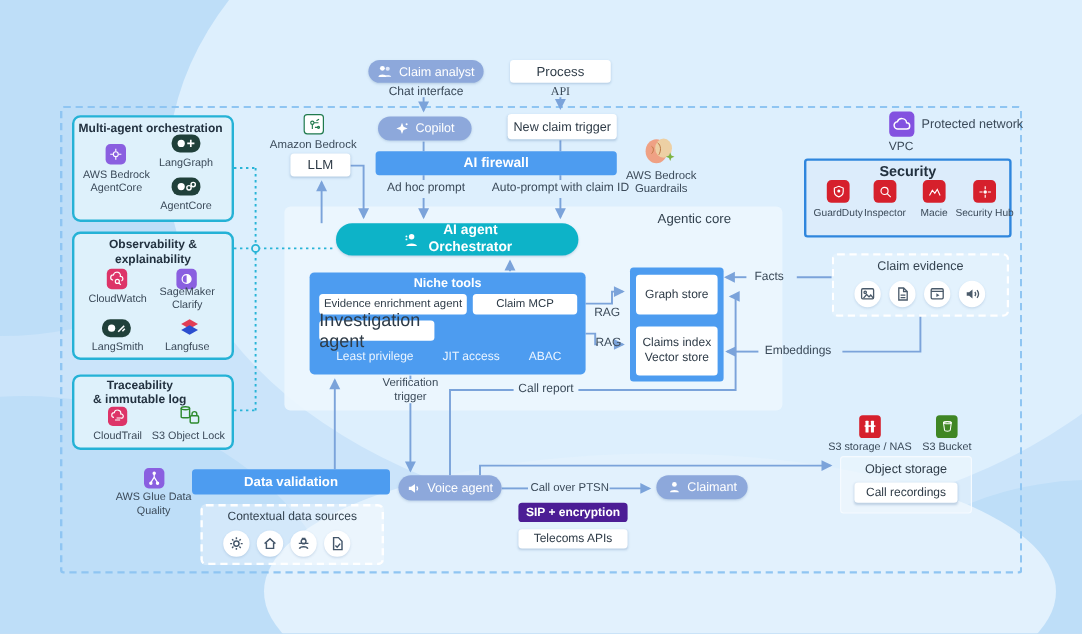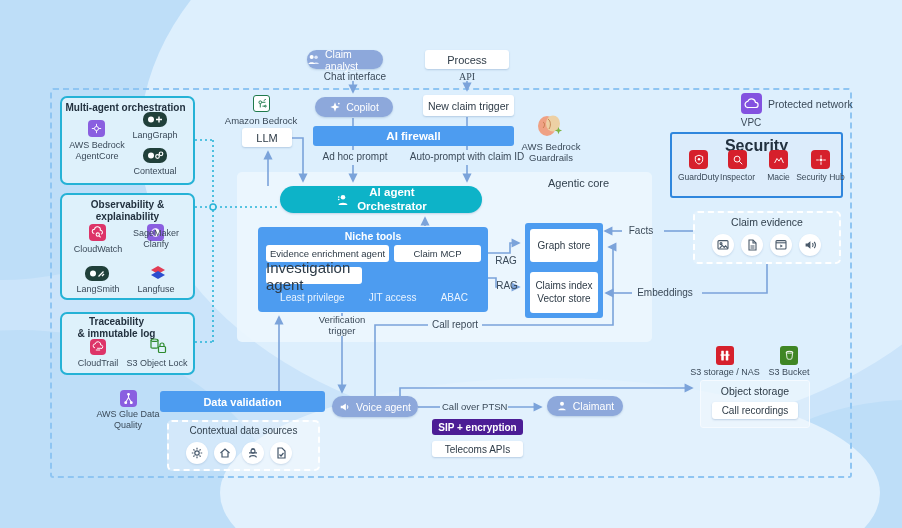--- a/index.html
+++ b/index.html
@@ -110,41 +110,41 @@
   <div class="lbl sm" style="left:122px;top:130px;width:66px;">LangGraph</div>
   <div class="icsq" style="left:143px;top:148px;width:24px;height:15px;background:#20403a;border-radius:7px;">
     <svg width="20" height="11" viewBox="0 0 20 11">
         <circle cx="6" cy="5.5" r="3" fill="#fff"></circle>
         <g fill="none" stroke="#fff" stroke-width="1.2">
           <circle cx="12.5" cy="6.5" r="1.8"></circle>
           <circle cx="16" cy="3.8" r="1.8"></circle>
         </g>
       </svg>
   </div>
-  <div class="lbl sm" style="left:122px;top:166px;width:66px;">Contextual</div>
+  <div class="lbl sm" style="left:122px;top:166px;width:66px;">AgentCore</div>
 
   <div class="panel" style="left:60px;top:193px;width:135px;height:107px;"></div>
   <div class="ptitle" style="left:72px;top:199px;width:111px;">Observability &amp; explainability</div>
   <div class="icsq" style="left:89px;top:224px;width:17px;height:17px;background:#dd3468;">
     <svg width="13" height="13" viewBox="0 0 14 14">
         <g fill="none" stroke="#fff" stroke-width="1.1">
           <path d="M3.5 8a2.3 2.3 0 01.3-4.6A3.1 3.1 0 0110 4.6 2.2 2.2 0 0111 8.8"></path>
           <circle cx="7.3" cy="9.2" r="1.8"></circle>
           <path d="M8.7 10.6l1.7 1.7"></path>
         </g>
       </svg>
   </div>
   <div class="lbl sm" style="left:62px;top:244px;width:72px;">CloudWatch</div>
   <div class="icsq" style="left:147px;top:224px;width:17px;height:17px;background:#8a5fe0;">
     <svg width="13" height="13" viewBox="0 0 14 14">
         <circle cx="7" cy="7" r="4" fill="none" stroke="#fff" stroke-width="1.1"></circle>
         <path d="M7 3a4 4 0 010 8z" fill="#fff"></path>
       </svg>
   </div>
-  <div class="lbl sm" style="left:123px;top:228px;width:66px;">SageMaker Clarify</div>
+  <div class="lbl sm" style="left:123px;top:238px;width:66px;">SageMaker Clarify</div>
   <div class="icsq" style="left:85px;top:266px;width:24px;height:15px;background:#20403a;border-radius:7px;">
     <svg width="20" height="11" viewBox="0 0 20 11">
         <circle cx="6" cy="5.5" r="3" fill="#fff"></circle>
         <path d="M11.5 8.5l5-5M15 8l2-2" stroke="#fff" stroke-width="1.3"></path>
       </svg>
   </div>
   <div class="lbl sm" style="left:62px;top:284px;width:72px;">LangSmith</div>
   <div class="icsq" style="left:149px;top:264px;width:18px;height:17px;background:transparent;">
     <svg width="18" height="17" viewBox="0 0 18 17">
         <path d="M2 6l7-4 7 4-7 4z" fill="#e23d55"></path>
@@ -236,21 +236,21 @@
           <path d="M6.6 5h4.4M5 6.6v4.4M7.5 9.5H11M9 3l2.5-1.5"></path>
           <circle cx="11" cy="9.5" r="1"></circle>
         </g>
       </svg>
   </div>
   <div class="lbl sm" style="left:216px;top:115px;width:90px;font-size:9.5px;">Amazon Bedrock</div>
   <div class="wbox" style="left:242px;top:128px;width:50px;height:19px;font-size:11px;">
     <span>LLM</span>
   </div>
 
-  <div class="pill" style="left:307px;top:50px;width:76px;height:19px;align-items:center;">
+  <div class="pill" style="left:307px;top:50px;width:96px;height:19px;align-items:center;">
     <span>
         <svg width="13" height="11" viewBox="0 0 14 12">
           <circle cx="9.8" cy="3.6" r="1.9" fill="#dfe8fa"></circle>
           <path d="M6.6 11c.2-2.4 6.2-2.4 6.4 0z" fill="#dfe8fa"></path>
           <circle cx="5" cy="3.2" r="2.2" fill="#fff"></circle>
           <path d="M1.4 11c.3-2.8 7-2.8 7.2 0z" fill="#fff"></path>
         </svg>
       </span>
     <span>Claim analyst</span>
   </div>
@@ -337,21 +337,21 @@
     <span>Graph store</span>
   </div>
   <div class="lbl" style="left:494px;top:255px;width:24px;">RAG</div>
   <div class="lbl" style="left:496px;top:280px;width:22px;">RAG</div>
   <div class="lbl" style="left:624px;top:225px;width:34px;">Facts</div>
   <div class="lbl" style="left:633px;top:287px;width:64px;">Embeddings</div>
   <div class="lbl" style="left:428px;top:319px;width:54px;">Call report</div>
   <div class="lbl" style="left:311px;top:314px;width:62px;font-size:9.5px;">Verification trigger</div>
 
   <div class="abs" style="left:670px;top:132px;width:173px;height:66px;border:2px solid #2f86dd;border-radius:3px;background:#dcecfb;box-sizing:border-box;"></div>
-  <div class="ptitle" style="left:670px;top:137px;width:173px;font-size:16px;">Security</div>
+  <div class="ptitle" style="left:670px;top:137px;width:173px;font-size:12px;">Security</div>
   <div class="icsq" style="left:689px;top:150px;width:19px;height:19px;background:#d6202c;">
     <svg width="14" height="14" viewBox="0 0 19 19">
         <path d="M9.5 3l5 2v4c0 3-2.2 5.2-5 6-2.8-.8-5-3-5-6V5z" fill="none" stroke="#fff" stroke-width="1.3"></path>
         <circle cx="9.5" cy="8.5" r="1.7" fill="#fff"></circle>
       </svg>
   </div>
   <div class="icsq" style="left:728px;top:150px;width:19px;height:19px;background:#d6202c;">
     <svg width="14" height="14" viewBox="0 0 19 19">
         <g fill="none" stroke="#fff" stroke-width="1.3">
           <circle cx="8.3" cy="8.3" r="4"></circle>

